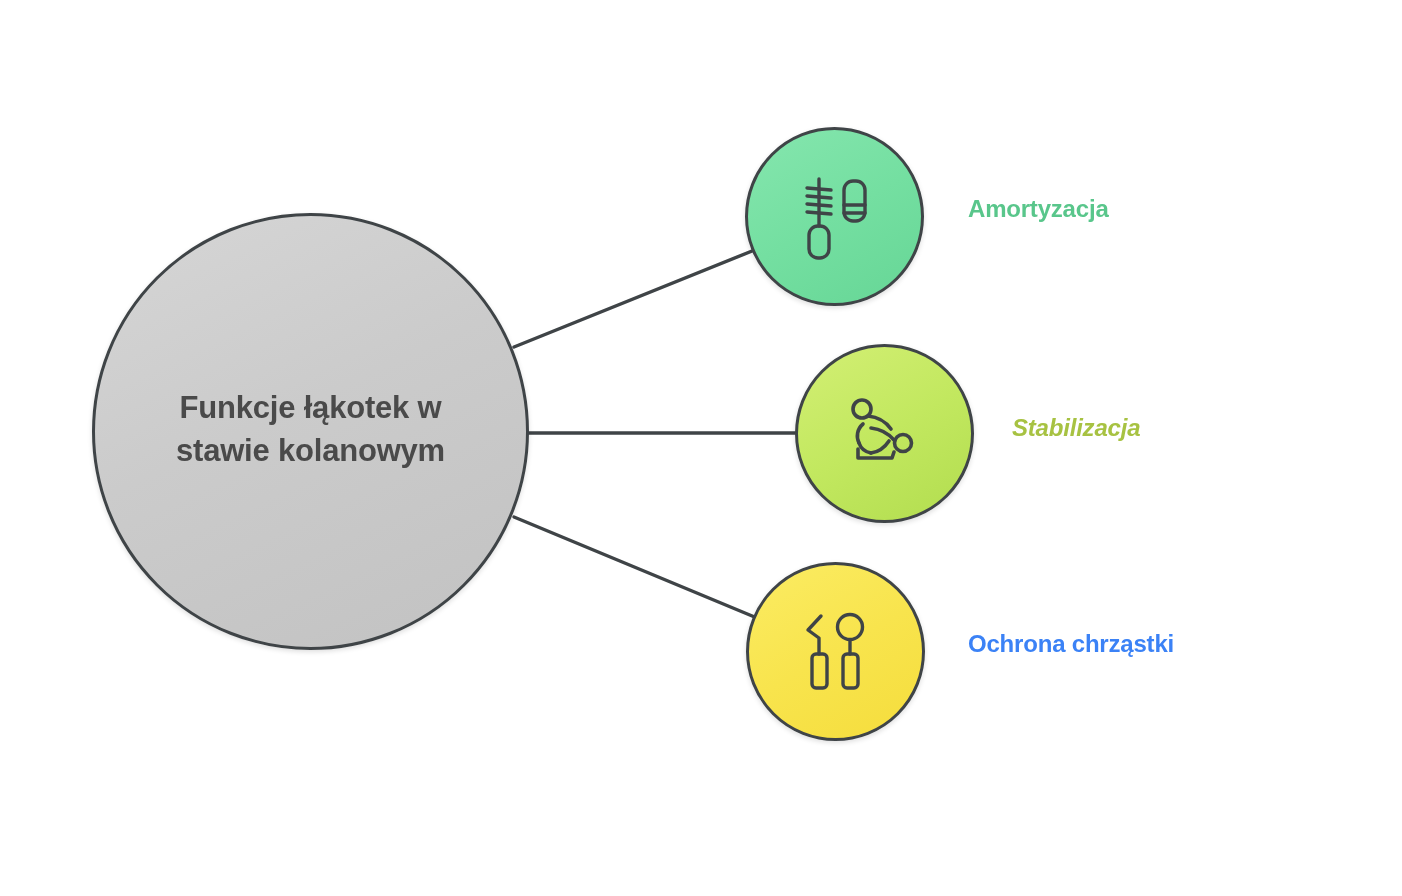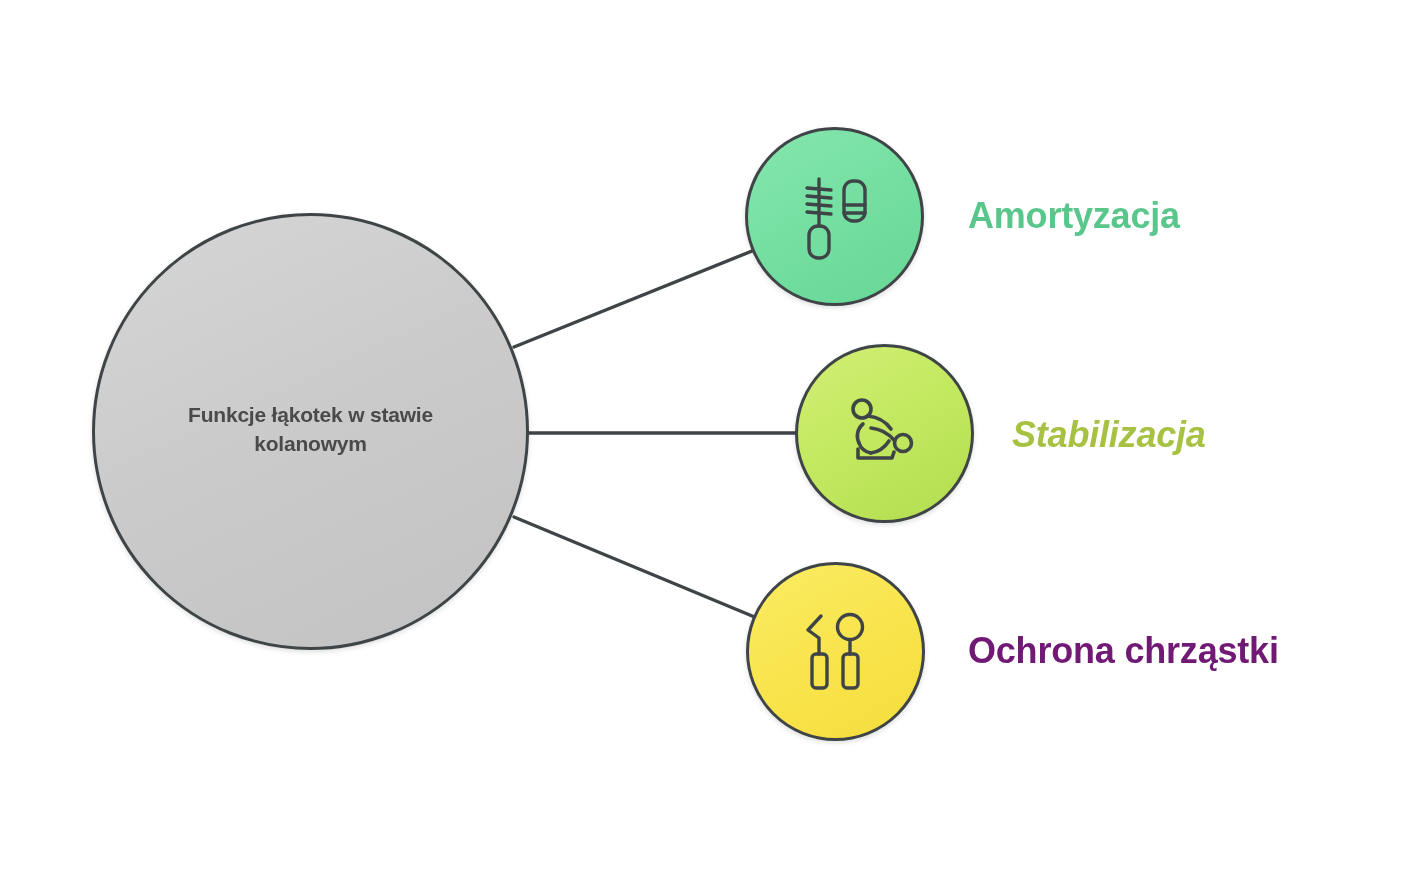--- a/index.html
+++ b/index.html
@@ -41,21 +41,21 @@
   }
   .node-central {
     left: 92px;
     top: 213px;
     width: 437px;
     height: 437px;
     background: linear-gradient(155deg, #d6d6d6 0%, #cbcbcb 45%, #c2c2c2 100%);
     box-shadow: 0 2px 5px rgba(0,0,0,0.13);
   }
   .central-label {
-    font-size: 21px;
+    font-size: 31px;
     font-weight: bold;
     color: #4a4a4a;
     line-height: 1.38;
     letter-spacing: -0.2px;
     width: 330px;
     padding-bottom: 4px;
   }
   .node-branch {
     width: 179px;
     height: 179px;
@@ -74,21 +74,21 @@
   .node-ochrona {
     left: 746px;
     top: 562px;
     background: linear-gradient(150deg, #fbec63 0%, #f8e44d 50%, #f5dd3c 100%);
   }
   .node-icon {
     display: block;
   }
   .branch-label {
     position: absolute;
-    font-size: 36px;
+    font-size: 24px;
     font-weight: bold;
     letter-spacing: -0.2px;
     white-space: nowrap;
   }
   .label-amortyzacja {
     left: 968px;
     top: 195px;
   }
   .label-stabilizacja {
     left: 1012px;
@@ -158,15 +158,15 @@
     <svg class="node-icon" width="96" height="96" viewBox="0 0 96 96" xmlns="http://www.w3.org/2000/svg" fill="none" stroke="#3f4447" stroke-width="3.4" stroke-linecap="round" stroke-linejoin="round">
 
       <path d="M33 12 L20 26 L31 34 L31 50"></path>
       <rect x="24" y="50" width="15" height="34" rx="4"></rect>
 
       <circle cx="62" cy="23" r="12.5"></circle>
       <line x1="62" y1="36" x2="62" y2="50"></line>
       <rect x="55" y="50" width="15" height="34" rx="4"></rect>
     </svg>
   </div>
-  <div class="branch-label label-ochrona" style="color:#701a75">Ochrona chrząstki</div>
+  <div class="branch-label label-ochrona" style="color:#3b82f6">Ochrona chrząstki</div>
 
 </div>
 
 </body></html>

